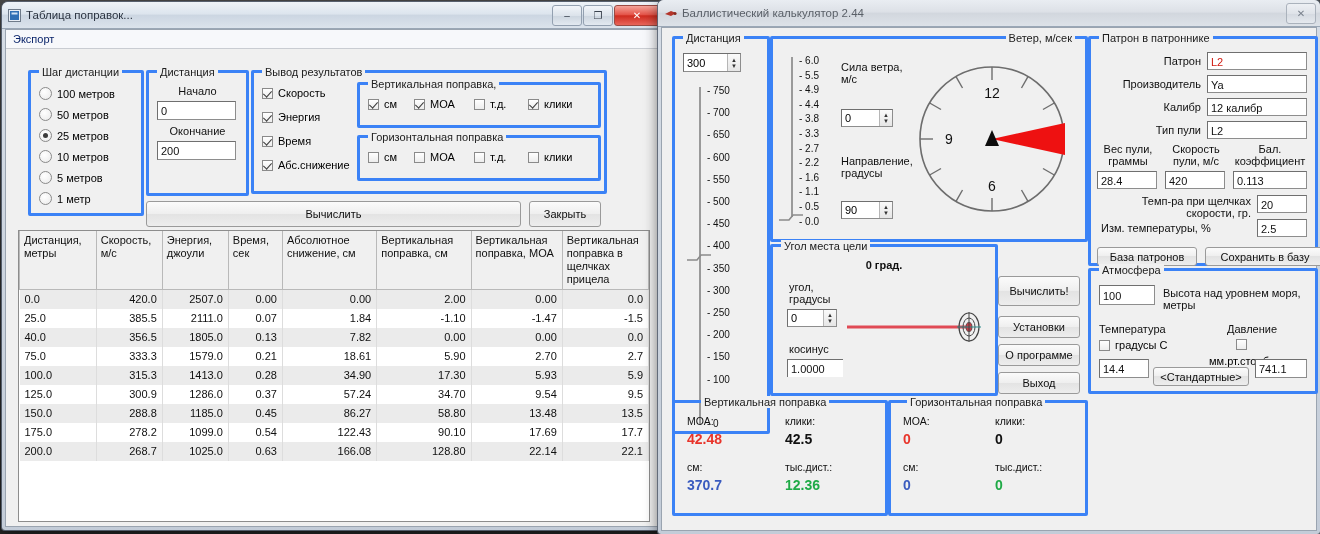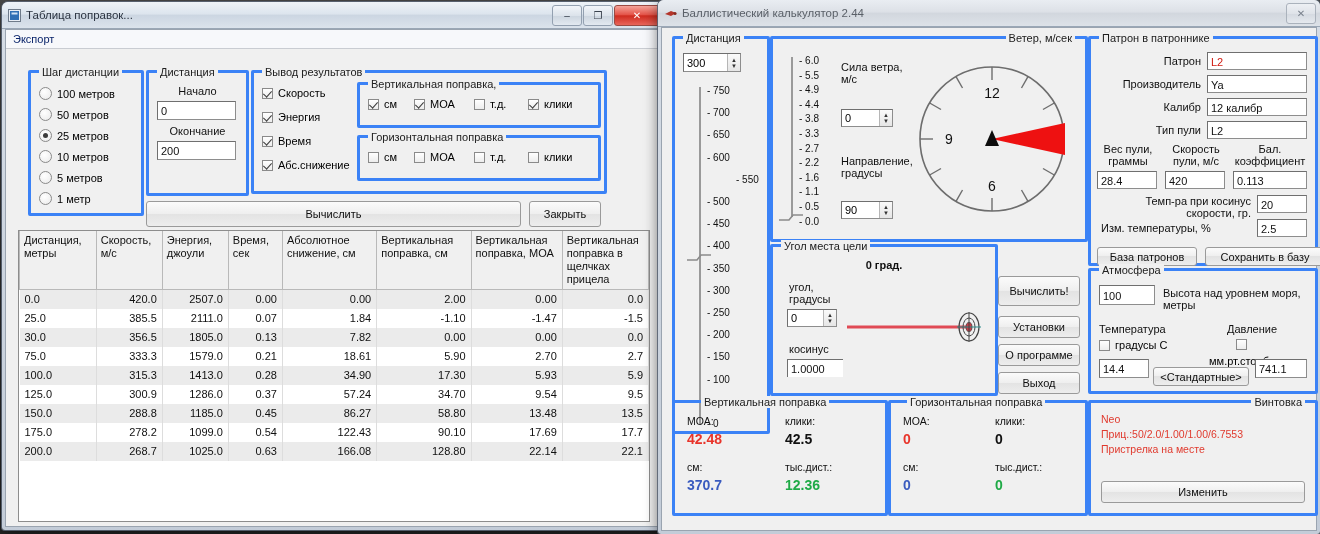--- a/index.html
+++ b/index.html
@@ -273,21 +273,21 @@
               <td>25.0</td>
               <td class="num">385.5</td>
               <td class="num">2111.0</td>
               <td class="num">0.07</td>
               <td class="num">1.84</td>
               <td class="num">-1.10</td>
               <td class="num">-1.47</td>
               <td class="num">-1.5</td>
             </tr>
             <tr class="alt">
-              <td>30.0</td>
+              <td>40.0</td>
               <td class="num">356.5</td>
               <td class="num">1805.0</td>
               <td class="num">0.13</td>
               <td class="num">7.82</td>
               <td class="num">0.00</td>
               <td class="num">0.00</td>
               <td class="num">0.0</td>
             </tr>
             <tr>
               <td>75.0</td>
@@ -377,21 +377,21 @@
             <span>▲</span>
             <span>▼</span>
           </span>
       </div>
       <div class="scaleline" style="left:24px;top:48px;height:338px;"></div>
       <div id="dist-ticks">
           <span class="tick" style="left: 32px; top: 46px;">- 750</span>
           <span class="tick" style="left: 32px; top: 68.2px;">- 700</span>
           <span class="tick" style="left: 32px; top: 90.4px;">- 650</span>
           <span class="tick" style="left: 32px; top: 112.6px;">- 600</span>
-          <span class="tick" style="left: 32px; top: 134.8px; margin-left: 29px;">- 550</span>
+          <span class="tick" style="left: 32px; top: 134.8px;">- 550</span>
           <span class="tick" style="left: 32px; top: 157px;">- 500</span>
           <span class="tick" style="left: 32px; top: 179.2px;">- 450</span>
           <span class="tick" style="left: 32px; top: 201.4px;">- 400</span>
           <span class="tick" style="left: 32px; top: 223.6px;">- 350</span>
           <span class="tick" style="left: 32px; top: 245.8px;">- 300</span>
           <span class="tick" style="left: 32px; top: 268px;">- 250</span>
           <span class="tick" style="left: 32px; top: 290.2px;">- 200</span>
           <span class="tick" style="left: 32px; top: 312.4px;">- 150</span>
           <span class="tick" style="left: 32px; top: 334.6px;">- 100</span>
           <span class="tick" style="left: 32px; top: 356.8px;">- 50</span>
@@ -508,21 +508,21 @@
       <span class="lbl" style="left:6px;top:104px;width:62px;text-align:center;line-height:12px;">Вес пули,
 граммы</span>
       <span class="lbl" style="left:74px;top:104px;width:62px;text-align:center;line-height:12px;">Скорость
 пули, м/с</span>
       <span class="lbl" style="left:142px;top:104px;width:74px;text-align:center;line-height:12px;">Бал.
 коэффициент</span>
       <div class="fld" style="left:6px;top:132px;width:60px;height:18px;">28.4</div>
       <div class="fld" style="left:74px;top:132px;width:60px;height:18px;">420</div>
       <div class="fld" style="left:142px;top:132px;width:74px;height:18px;">0.113</div>
 
-      <span class="lbl" style="left:30px;top:156px;width:130px;text-align:right;line-height:12px;">Темп-ра при косинус
+      <span class="lbl" style="left:30px;top:156px;width:130px;text-align:right;line-height:12px;">Темп-ра при щелчках
 скорости, гр.</span>
       <div class="fld" style="left:166px;top:156px;width:50px;height:18px;">20</div>
       <span class="lbl" style="left:10px;top:183px;">Изм. температуры, %</span>
       <div class="fld" style="left:166px;top:180px;width:50px;height:18px;">2.5</div>
       <div class="btn" style="left:6px;top:200px;width:100px;height:19px;">База патронов</div>
       <div class="btn" style="left:114px;top:200px;width:120px;height:19px;">Сохранить в базу</div>
     </div>
 
     <div class="grp" style="left:426px;top:240px;width:224px;height:120px;">
       <span class="grp-t">Атмосфера</span>
@@ -561,22 +561,15 @@
       <span class="vsmall" style="left:12px;top:12px;">МОА:</span>
       <span class="valbig" style="left:12px;top:28px;color:#e8342a;">0</span>
       <span class="vsmall" style="left:104px;top:12px;">клики:</span>
       <span class="valbig" style="left:104px;top:28px;color:#101010;">0</span>
       <span class="vsmall" style="left:12px;top:58px;">см:</span>
       <span class="valbig" style="left:12px;top:74px;color:#3a5bbf;">0</span>
       <span class="vsmall" style="left:104px;top:58px;">тыс.дист.:</span>
       <span class="valbig" style="left:104px;top:74px;color:#1faa46;">0</span>
     </div>
 
-    <div class="grp" style="left:426px;top:372px;width:224px;height:110px;">
-      <span class="grp-t right">Винтовка</span>
-      <span class="redlbl" style="left:10px;top:10px;">Neo</span>
-      <span class="redlbl" style="left:10px;top:25px;">Приц.:50/2.0/1.00/1.00/6.7553</span>
-      <span class="redlbl" style="left:10px;top:40px;">Пристрелка на месте</span>
-      <div class="btn" style="left:10px;top:70px;width:204px;height:22px;">Изменить</div>
-    </div>
 
   </div>
 </div>
 
 </body></html>

